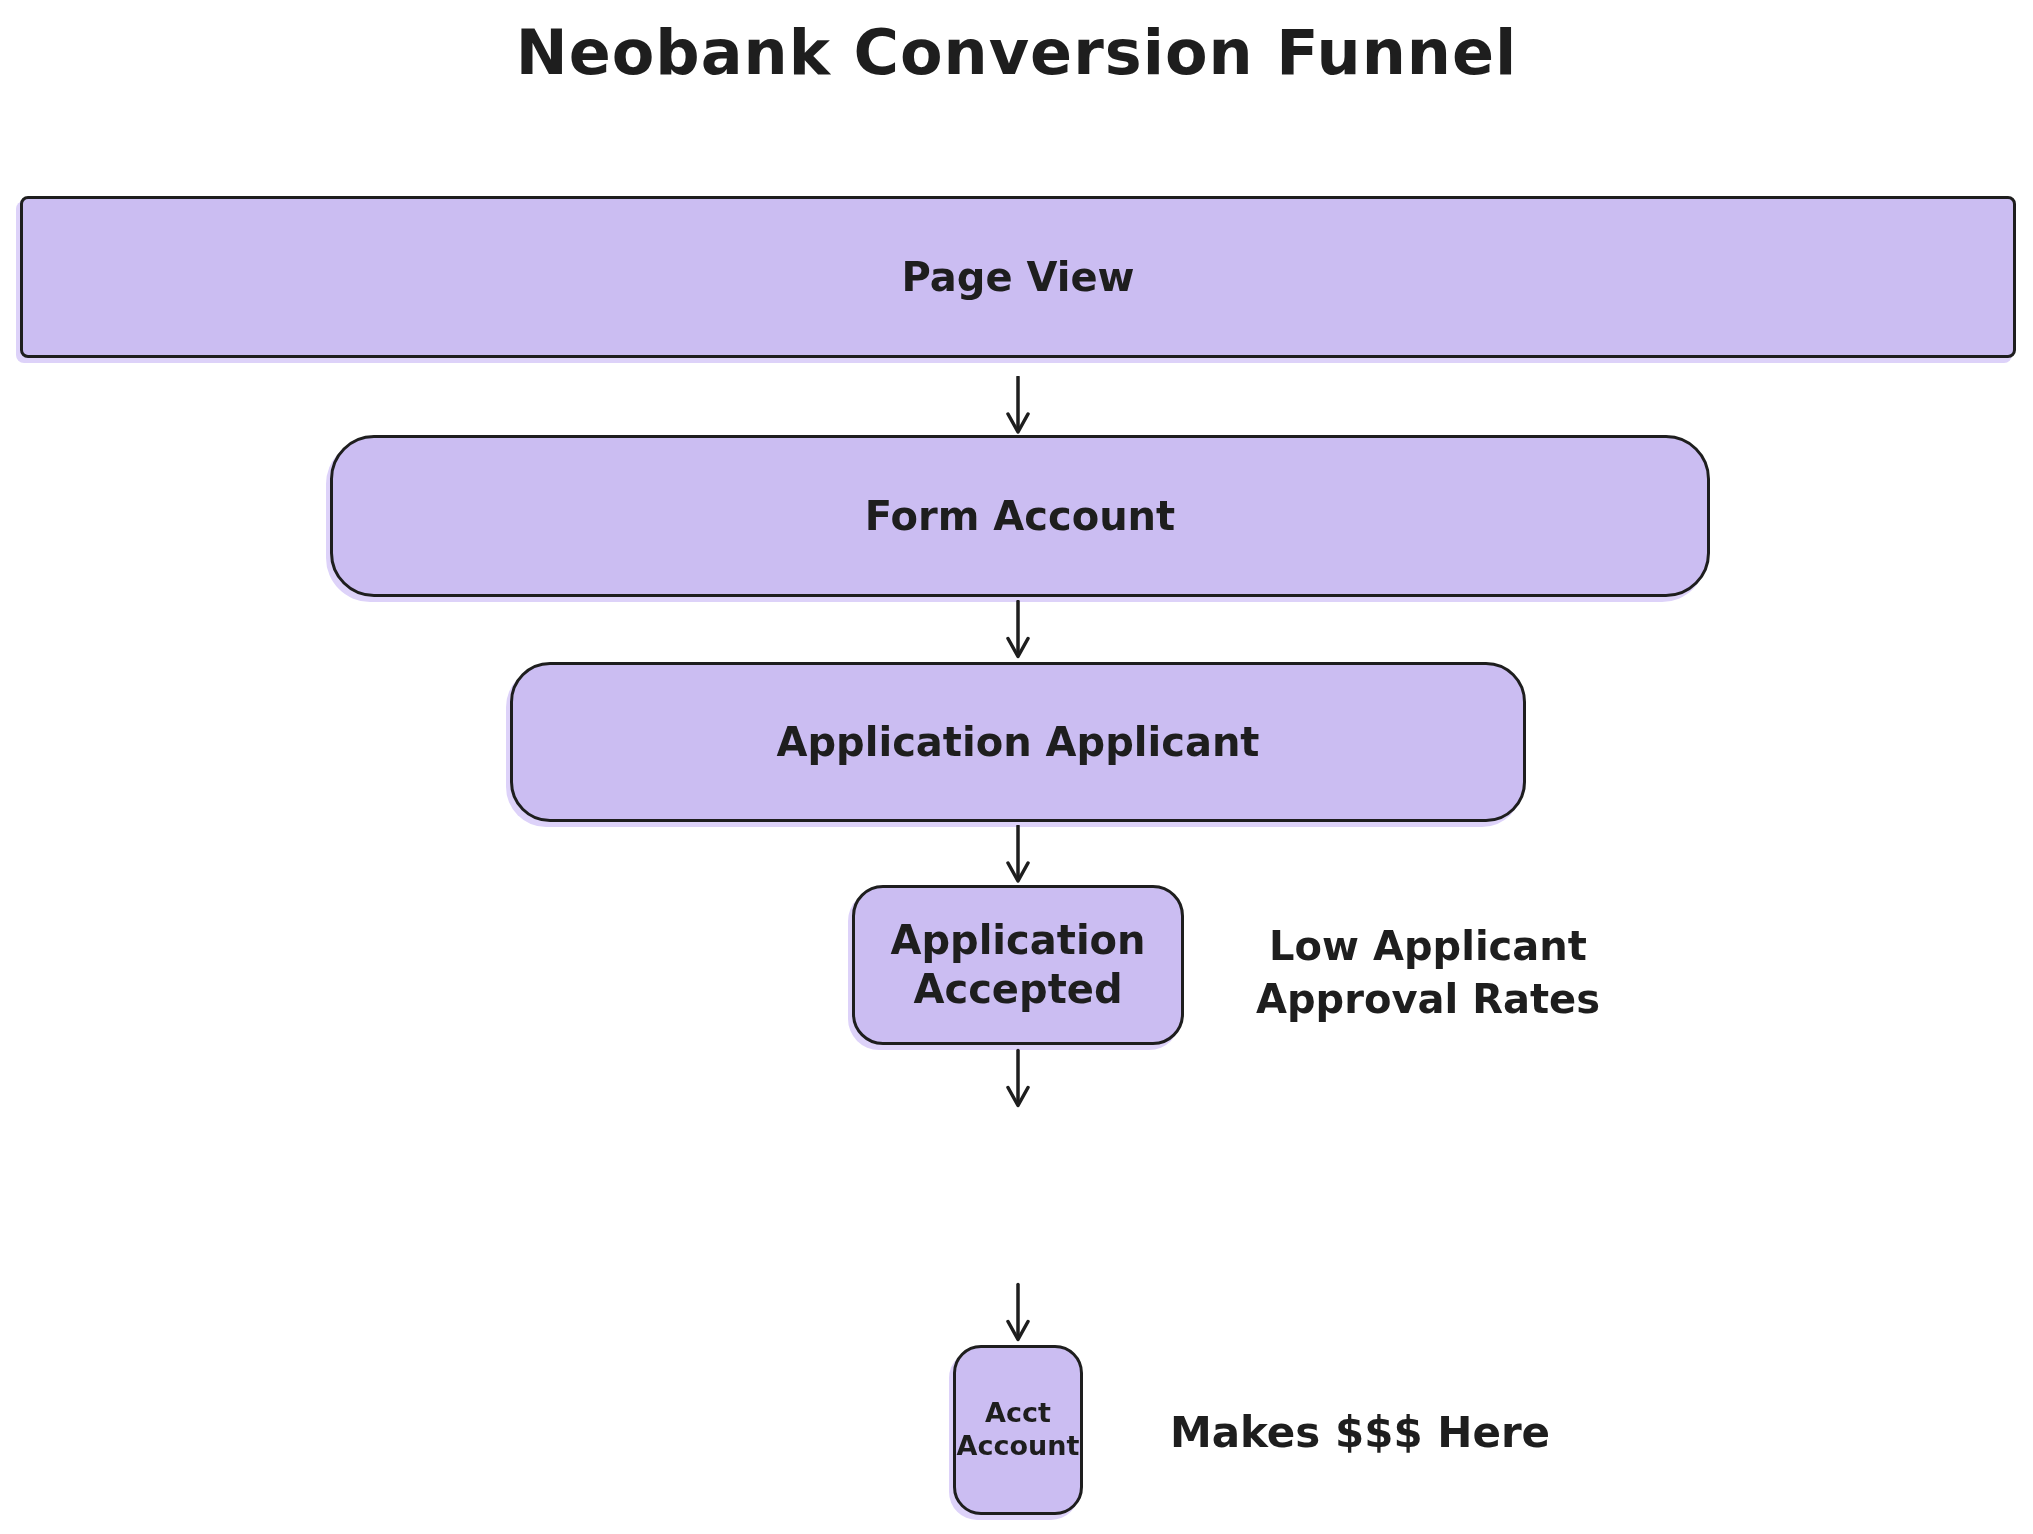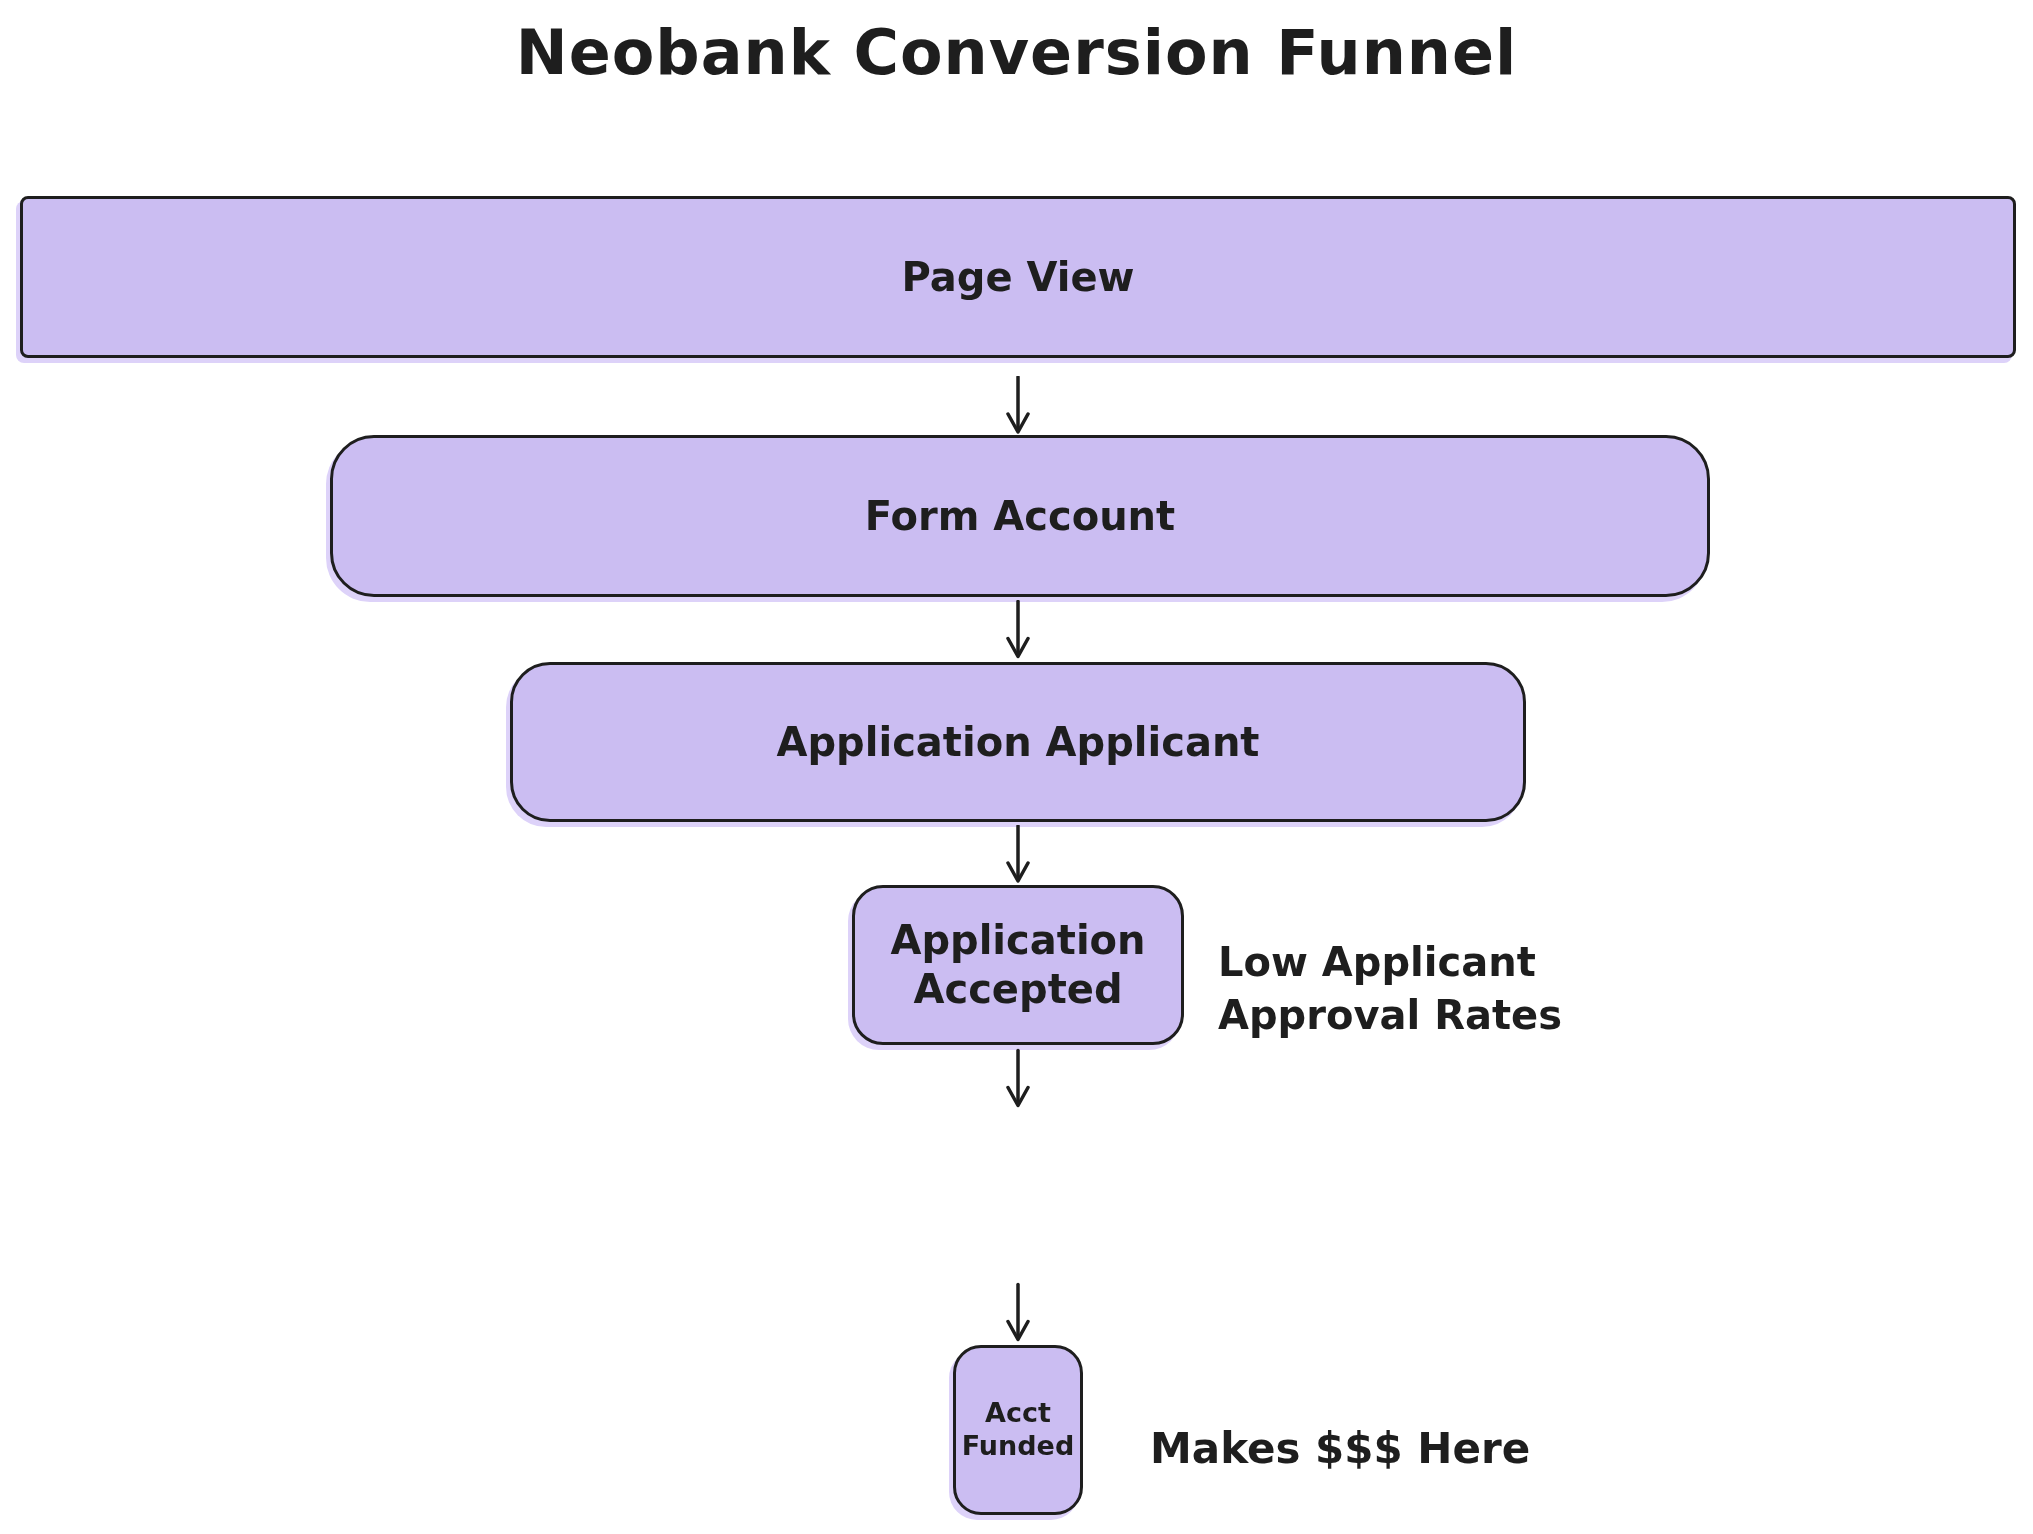--- a/index.html
+++ b/index.html
@@ -55,24 +55,23 @@
     width: 32px;
   }
   .a1 { top: 376px; height: 58px; }
   .a2 { top: 600px; height: 59px; }
   .a3 { top: 825px; height: 58px; }
   .a4 { top: 1048px; height: 61px; }
   .a5 { top: 1282px; height: 61px; }
   .arrow svg { width: 100%; height: 100%; display: block; }
   .annotation {
     position: absolute;
-    text-align: left;
+    text-align: center;
     font-weight: 600;
     color: var(--stroke);
-    margin-top: 16px;
   }
   .ann-approval {
     left: 1218px;
     top: 920px;
     width: 420px;
     font-size: 40px;
     line-height: 53px;
   }
   .ann-revenue {
     left: 1150px;
@@ -136,18 +135,18 @@
 
 
   <div class="arrow a5">
     <svg viewBox="0 0 32 58">
       <line x1="16" y1="1" x2="16" y2="54" stroke="#1e1e1e" stroke-width="3.5" stroke-linecap="round"></line>
       <polyline points="6,38 16,56 26,38" fill="none" stroke="#1e1e1e" stroke-width="3.5" stroke-linecap="round" stroke-linejoin="round"></polyline>
     </svg>
   </div>
 
   <div class="stage s6">
-    <span class="stage-label">Acct Funded</span>
+    <span class="stage-label">Acct Account</span>
   </div>
 
   <div class="annotation ann-revenue">Makes $$$ Here</div>
 
 </div>
 
 </body></html>

